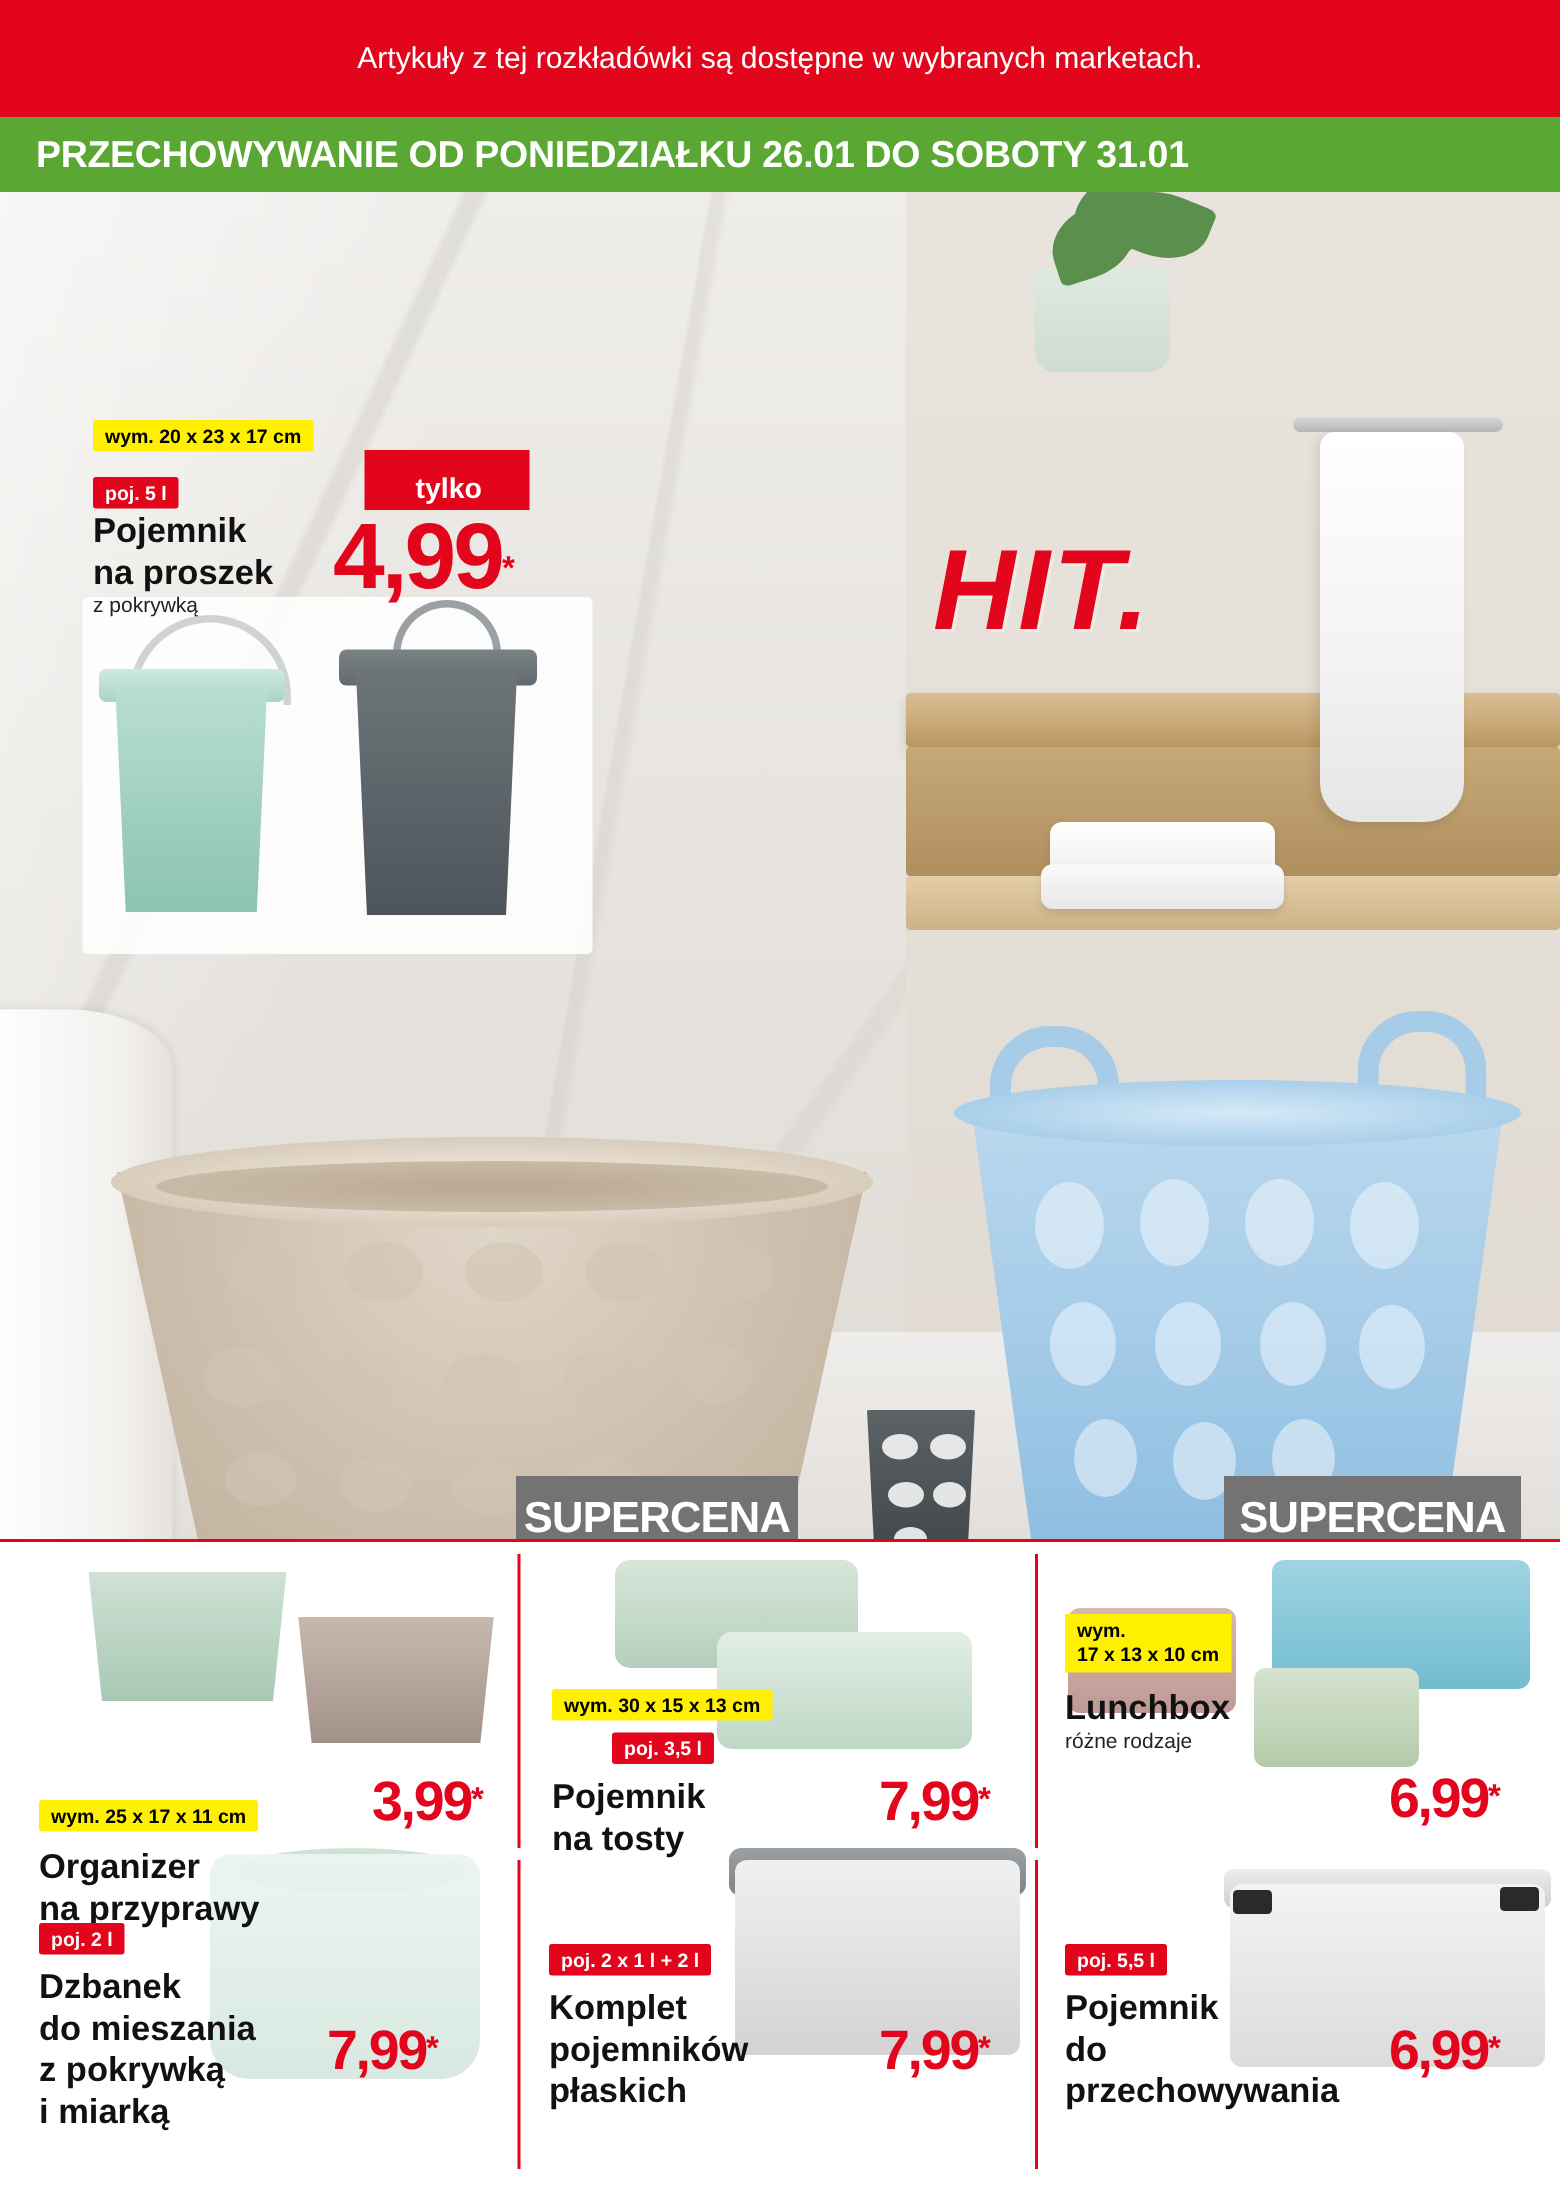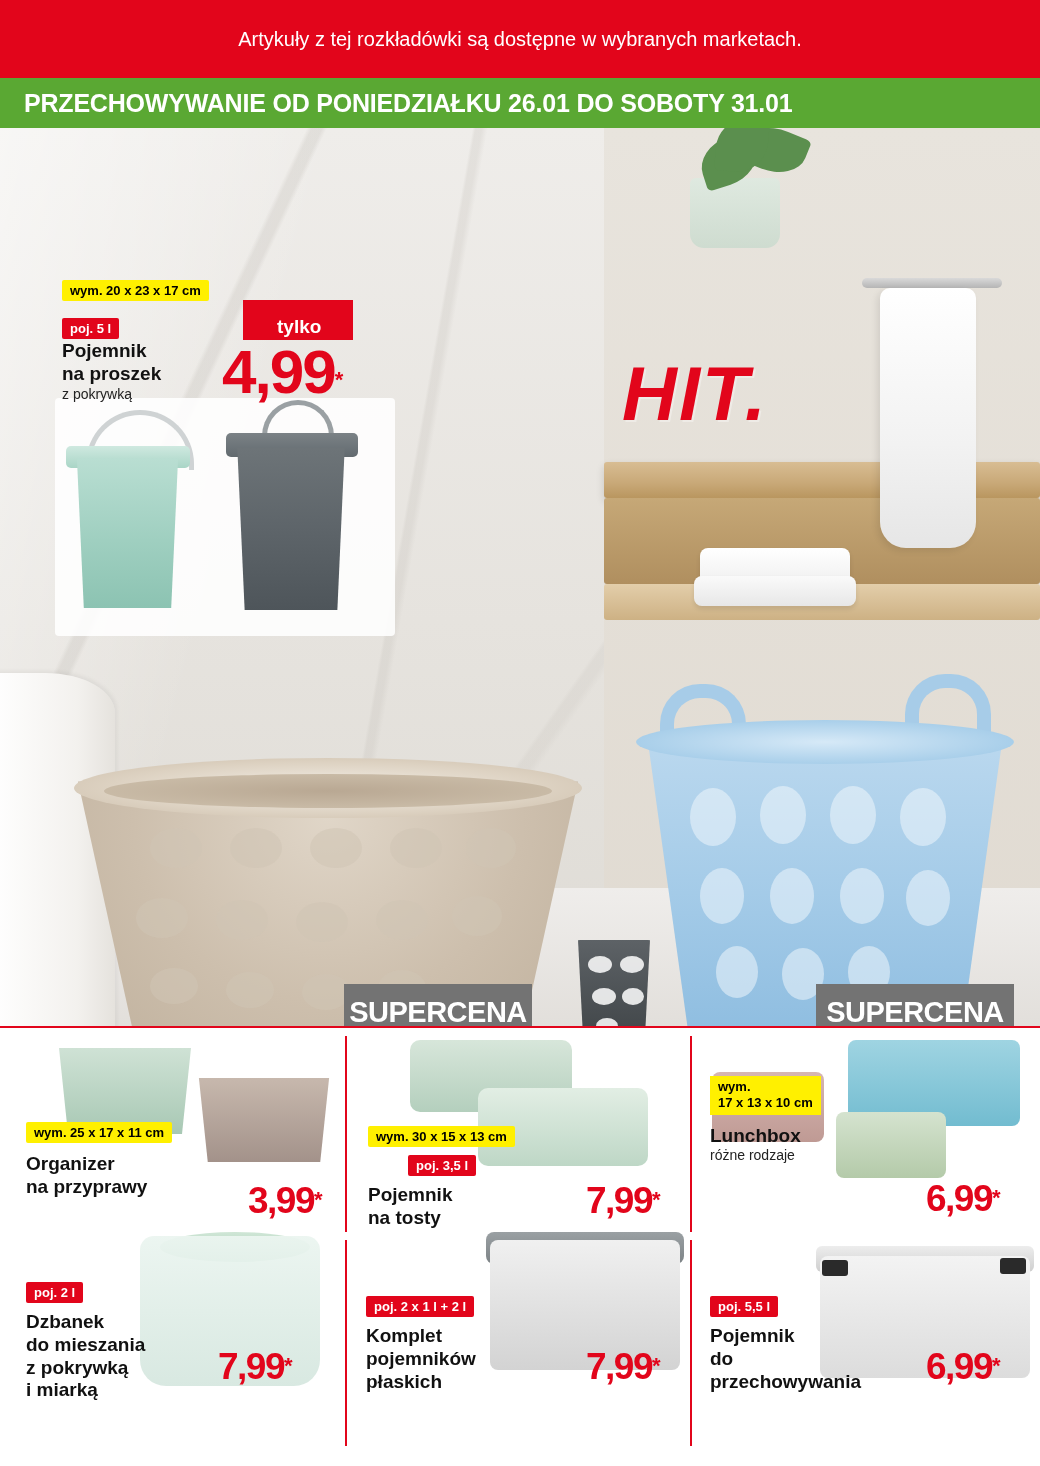--- a/index.html
+++ b/index.html
@@ -214,21 +214,21 @@
   .star { font-size: 22px; vertical-align: super; font-weight:bold; }
 
   .spec-label {
     display:inline-block; background:#e2051b; color:#fff; font-size:13px;
     font-weight:bold; padding:3px 8px; border-radius:2px;
   }
   .dim-label {
     display:inline-block; background:#fff000; color:#000; font-size:13px;
     font-weight:bold; padding:3px 8px; border-radius:2px;
   }
-  .prod-name { font-size:19px; font-weight:bold; color:#111; line-height:1.2; }
+  .prod-name { font-size:23px; font-weight:bold; color:#111; line-height:1.2; }
   .prod-sub { font-size:14px; color:#222; line-height:1.25; }
 
   .supercena-box {
     position:absolute; background:#737373; color:#fff;
     display:flex; flex-direction:column; align-items:center; justify-content:flex-start;
   }
   .supercena-box .sc-title { font-size:29px; font-weight:900; letter-spacing:-0.5px; padding-top:12px; }
 
   
   .bottom {
@@ -434,21 +434,21 @@
 <div class="sil sil-lunch-green"></div>
 <div class="sil sil-jug-lid"></div>
 <div class="sil sil-jug"></div>
 <div class="sil sil-flat-lid"></div>
 <div class="sil sil-flat"></div>
 <div class="sil sil-box-lid"></div>
 <div class="sil sil-box"></div>
 <div class="clip" style="left:822px; top:1260px;"></div>
 <div class="clip" style="left:1000px; top:1258px;"></div>
 
-<div class="cell" style="left:26px; top:1122px; width:200px;">
+<div class="cell" style="left:26px; top:1200px; width:200px;">
   <span class="dim-label">wym. 25 x 17 x 11 cm</span>
   <div class="prod-name" style="margin-top:10px;">Organizer</div>
   <div class="prod-name">na przyprawy</div>
 </div>
 <div style="position:absolute; left:248px; top:1182px;">
   <span class="price-md">3,99</span><span class="star" style="color:#e2051b;">*</span>
 </div>
 
 <div class="cell" style="left:368px; top:1126px; width:210px;">
   <span class="dim-label">wym. 30 x 15 x 13 cm</span>

